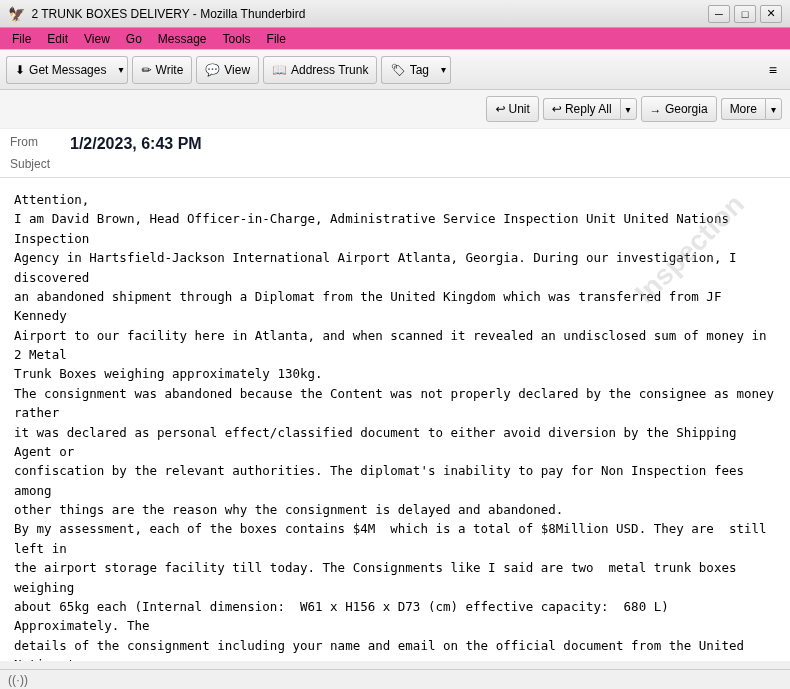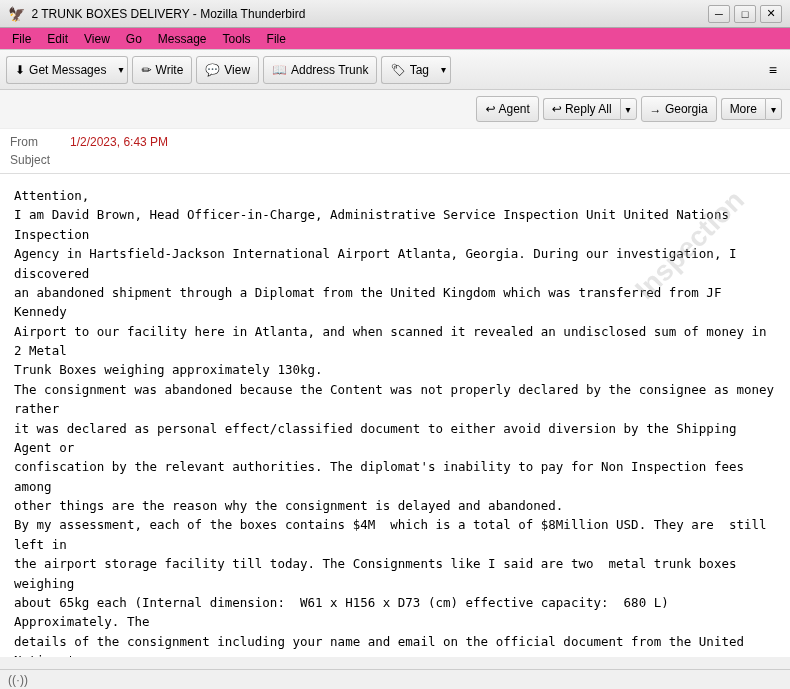--- a/index.html
+++ b/index.html
@@ -133,21 +133,21 @@
       border-radius: 0 3px 3px 0;
       background: linear-gradient(to bottom, #fafafa, #e5e5e5);
       cursor: pointer;
       font-size: 10px;
     }
 
     .email-meta { padding: 4px 10px; background: #fff; }
     .meta-row { display: flex; align-items: flex-start; padding: 2px 0; font-size: 13px; }
     .meta-label { color: #666; min-width: 60px; font-size: 12px; }
     .meta-value { flex: 1; }
-    .meta-date { color: #b91c1c; font-size: 12px; }
+    .meta-date { color: #0f172a; font-size: 16px; font-weight: bold; }
     .star-icon { color: #ccc; margin-left: 4px; cursor: pointer; }
     .subject-row { display: flex; align-items: baseline; justify-content: space-between; }
 
     
     .email-body {
       background: #fff;
       padding: 12px 14px;
       font-size: 13px;
       line-height: 1.5;
       height: calc(689px - 28px - 22px - 40px - 30px - 56px - 30px);
@@ -252,21 +252,21 @@
 </div>
 
 <div class="email-header">
 
   <div class="email-action-bar">
     <div class="email-action-left">
     </div>
     <div class="email-action-right">
       <button class="action-btn">
         <span>↩</span>
-        <span>Agent</span>
+        <span>Unit</span>
       </button>
       <div class="action-btn-split">
         <button class="action-btn-main">
           <span>↩</span>
           <span>Reply All</span>
         </button>
         <button class="action-btn-dd">▾</button>
       </div>
       <button class="action-btn">
         <span>→ Georgia</span>

